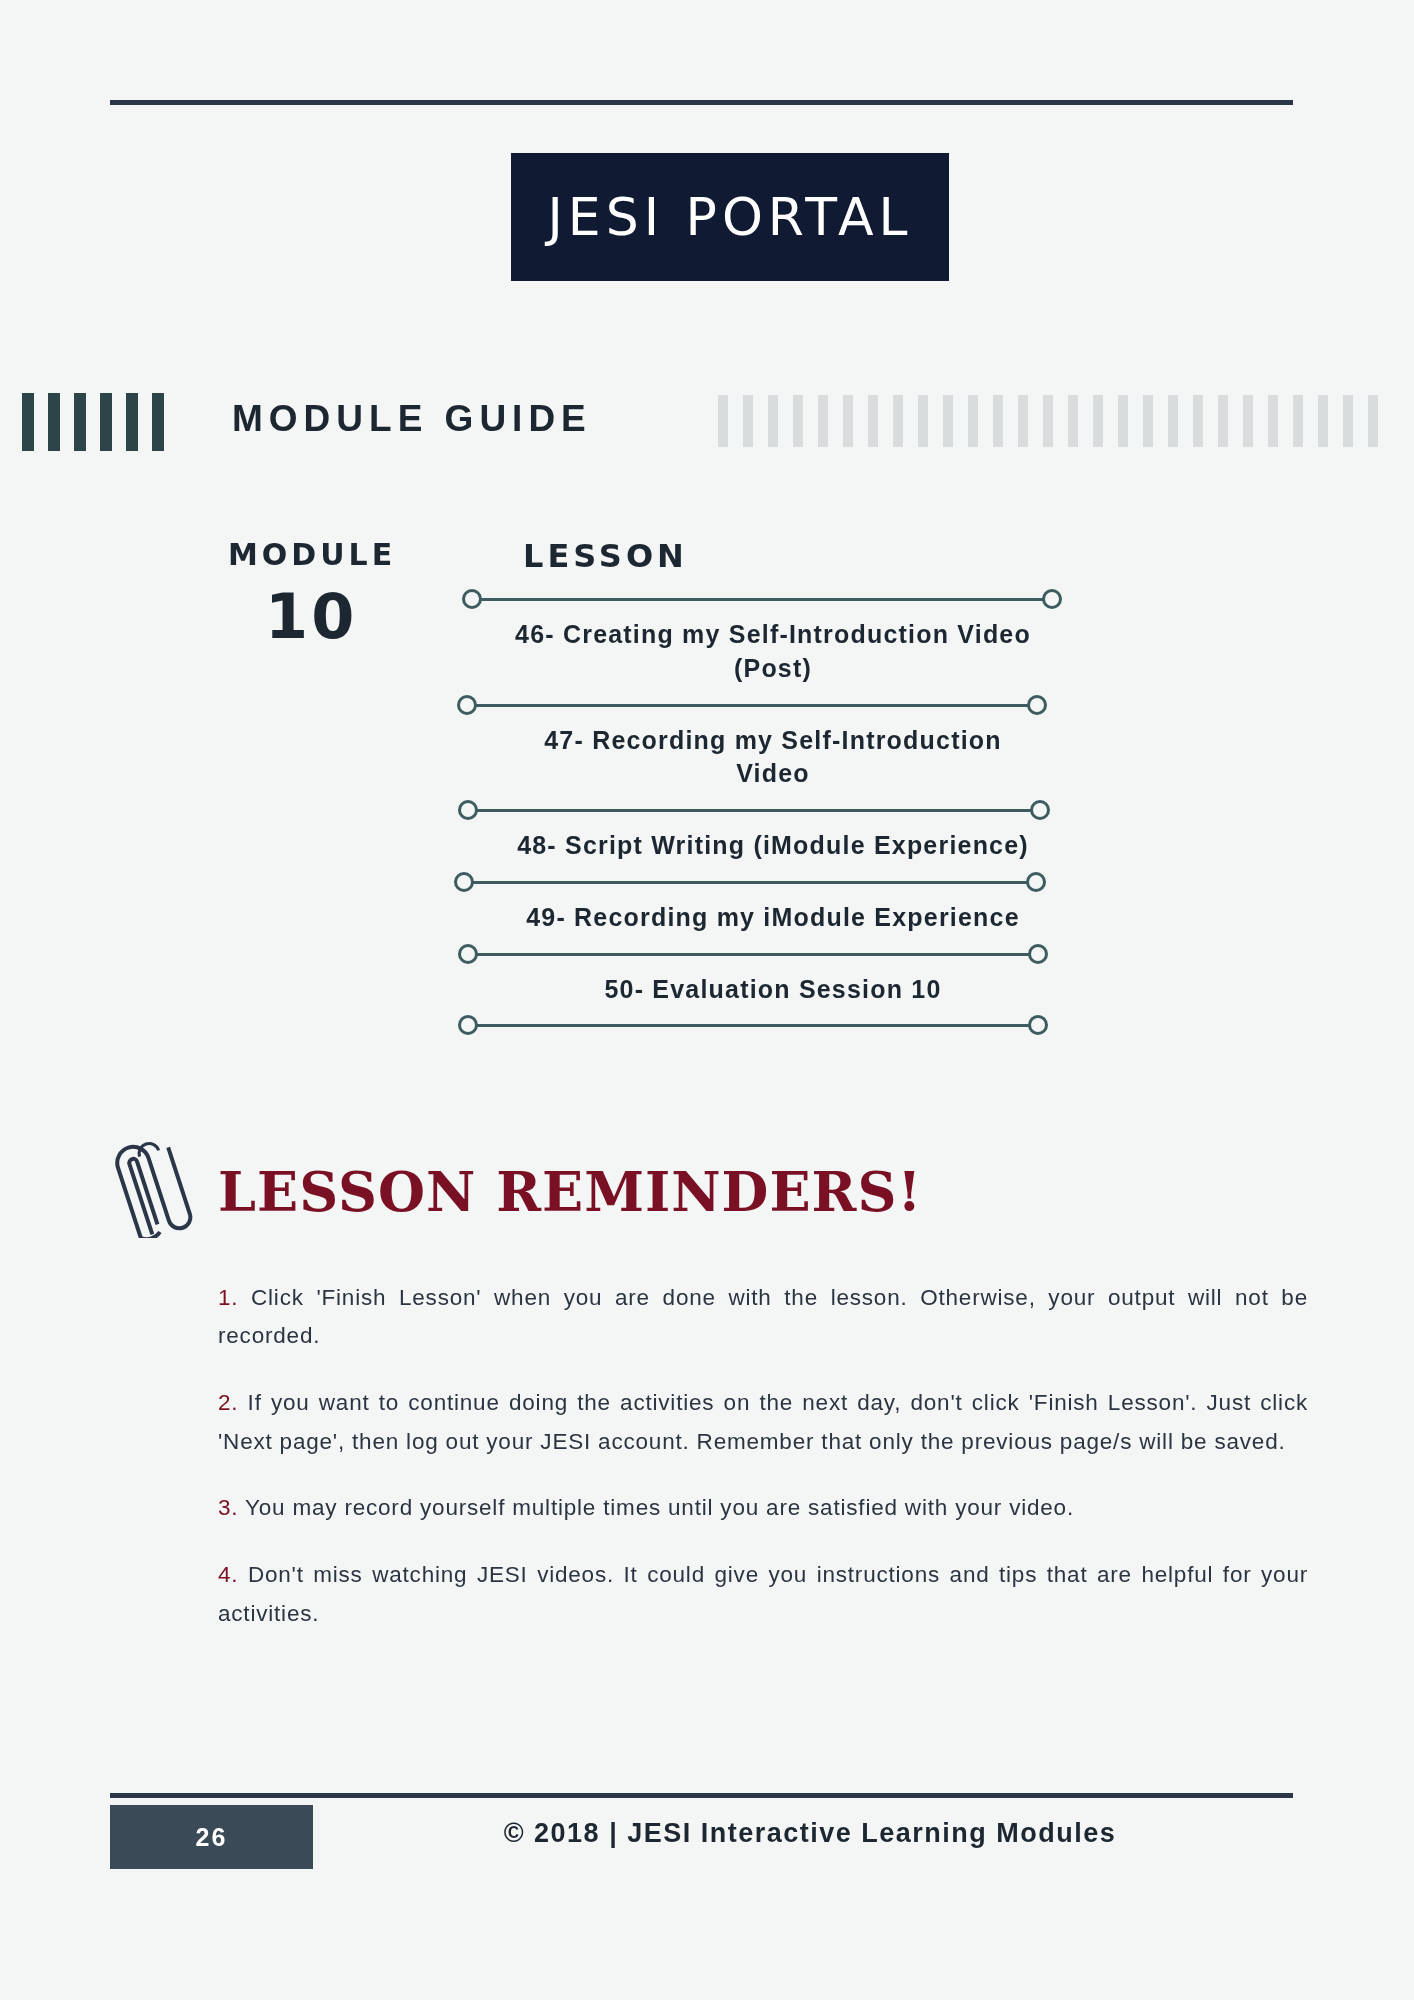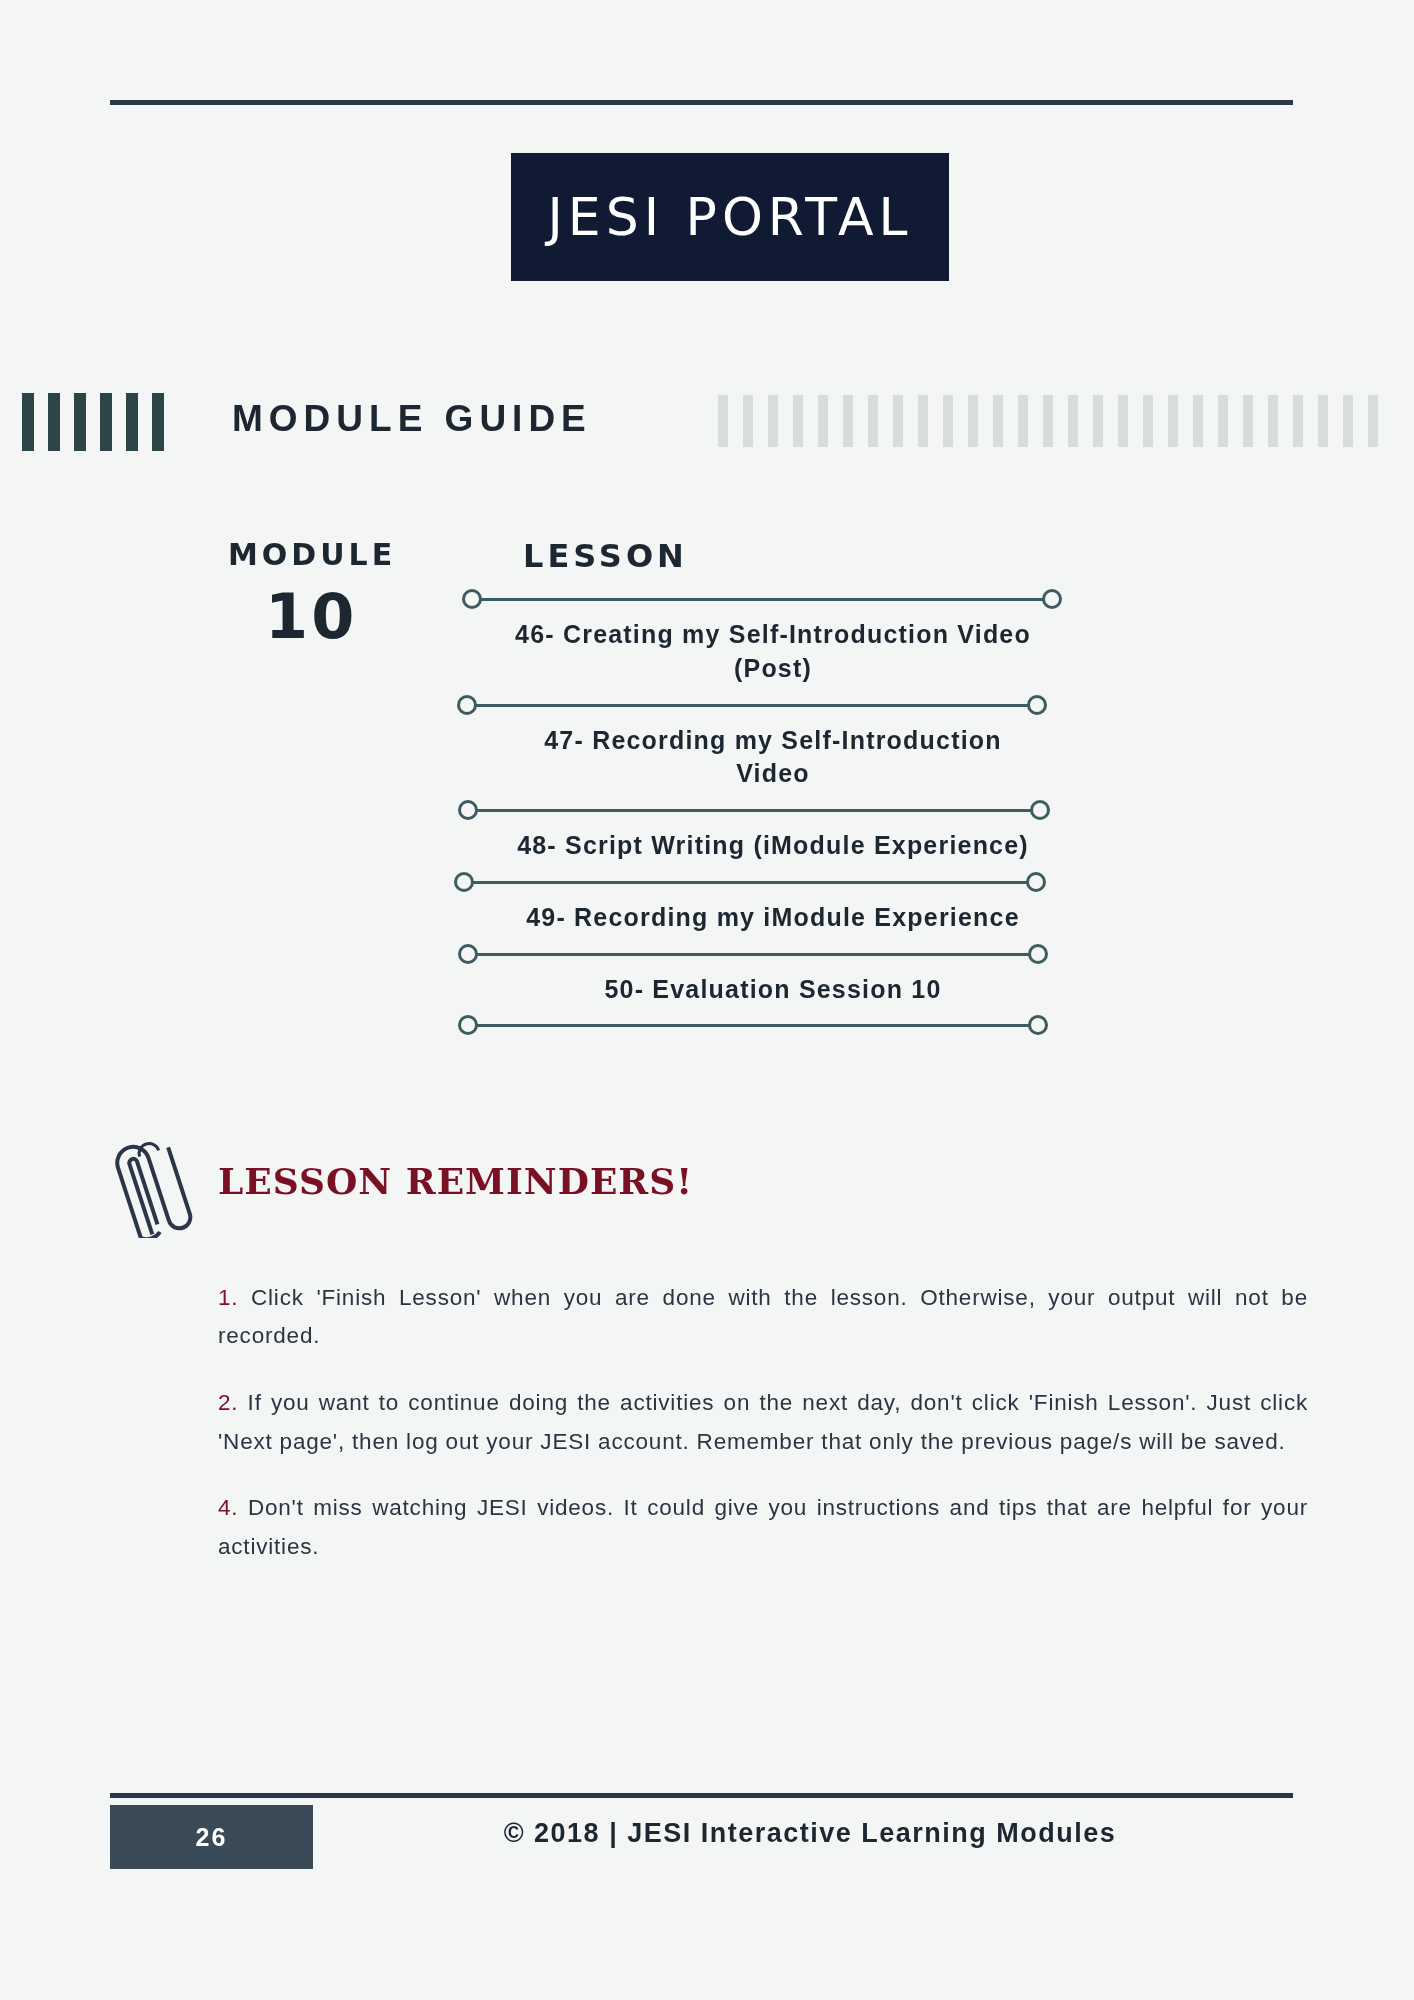--- a/index.html
+++ b/index.html
@@ -180,21 +180,21 @@
     position: absolute;
     left: 108px;
     top: 1128px;
     width: 100px;
     height: 110px;
   }
   .reminders-title {
     position: absolute;
     left: 218px;
     top: 1160px;
-    font-size: 36px;
+    font-size: 54px;
     font-weight: bold;
     letter-spacing: 1px;
     color: #7a1024;
     font-family: "DejaVu Serif", serif;
   }
 
   .reminders {
     position: absolute;
     left: 218px;
     top: 1256px;
@@ -361,20 +361,21 @@
         <path d="M62 26 a10 10 0 0 0-20 0" transform="rotate(-18 45 60)" stroke-width="3"></path>
       </g>
     </svg>
   </div>
 
   <div class="reminders-title">LESSON REMINDERS!</div>
 
   <div class="reminders">
     <p class="reminder"><span class="num">1.</span><span> Click 'Finish Lesson' when you are done with the lesson. Otherwise, your output will not be recorded.</span></p>
     <p class="reminder"><span class="num">2.</span><span> If you want to continue doing the activities on the next day, don't click 'Finish Lesson'. Just click 'Next page', then log out your JESI account. Remember that only the previous page/s will be saved.</span></p>
+    <p class="reminder"><span class="num">3.</span><span> You may record yourself multiple times until you are satisfied with your video.</span></p>
     <p class="reminder"><span class="num">4.</span><span> Don't miss watching JESI videos. It could give you instructions and tips that are helpful for your activities.</span></p>
   </div>
 
   <div class="footer-rule"></div>
   <div class="page-badge">
     <span>26</span>
   </div>
   <div class="footer-text">© 2018 | JESI Interactive Learning Modules</div>
 
 </div>

